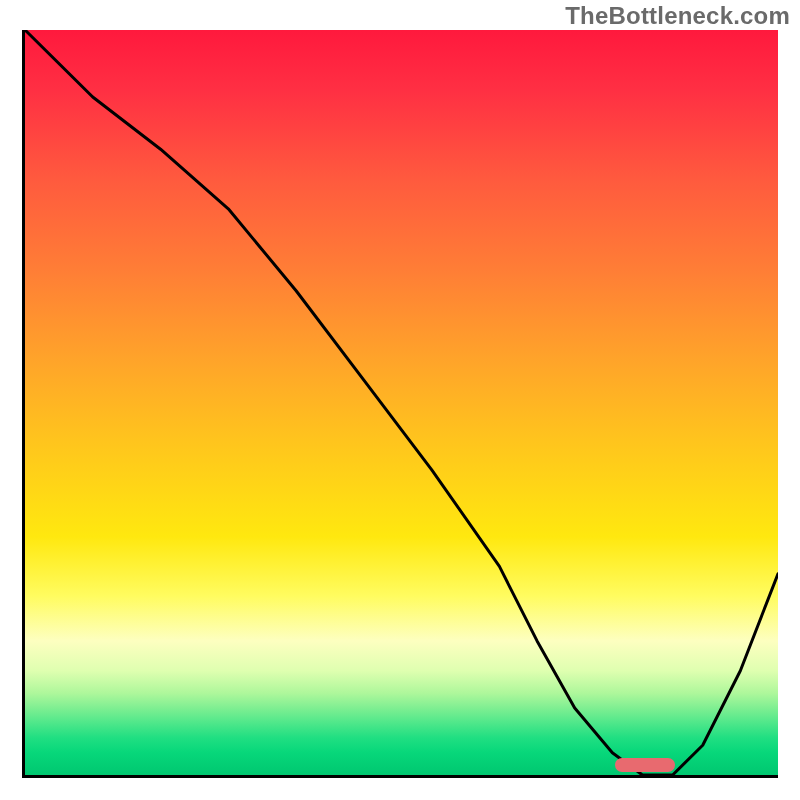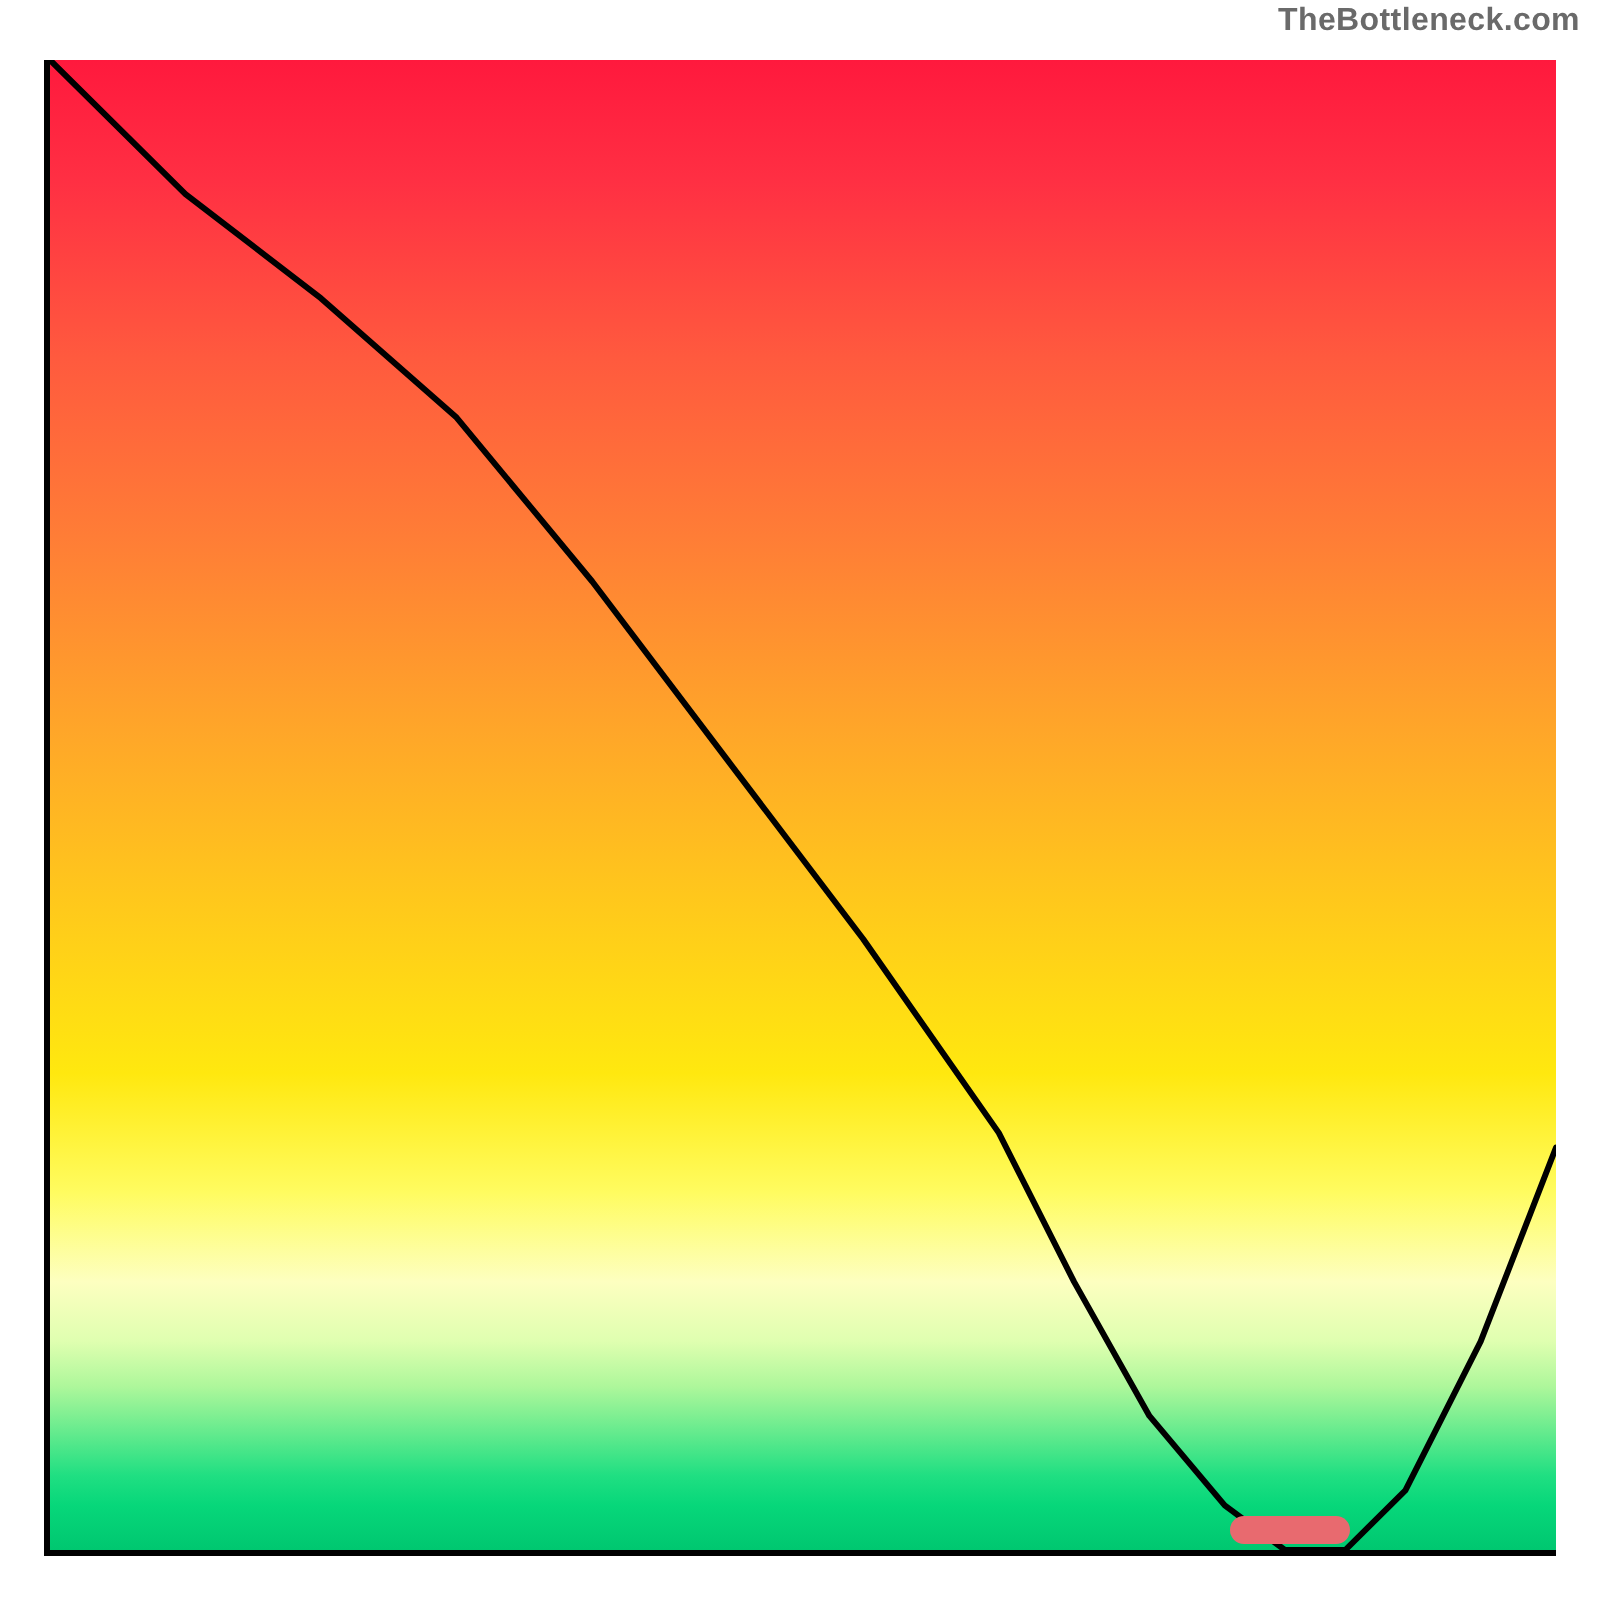--- a/index.html
+++ b/index.html
@@ -13,21 +13,21 @@
   .chart-wrap {
     position: relative;
     width: 800px;
     height: 800px;
   }
   .watermark {
     position: absolute;
     top: 2px;
     right: 10px;
     font-family: Arial, Helvetica, sans-serif;
-    font-size: 16px;
+    font-size: 24px;
     font-weight: 600;
     color: #6a6a6a;
     letter-spacing: 0.2px;
     z-index: 6;
   }
   .plot-area {
     position: absolute;
     left: 22px;
     top: 30px;
     width: 756px;

